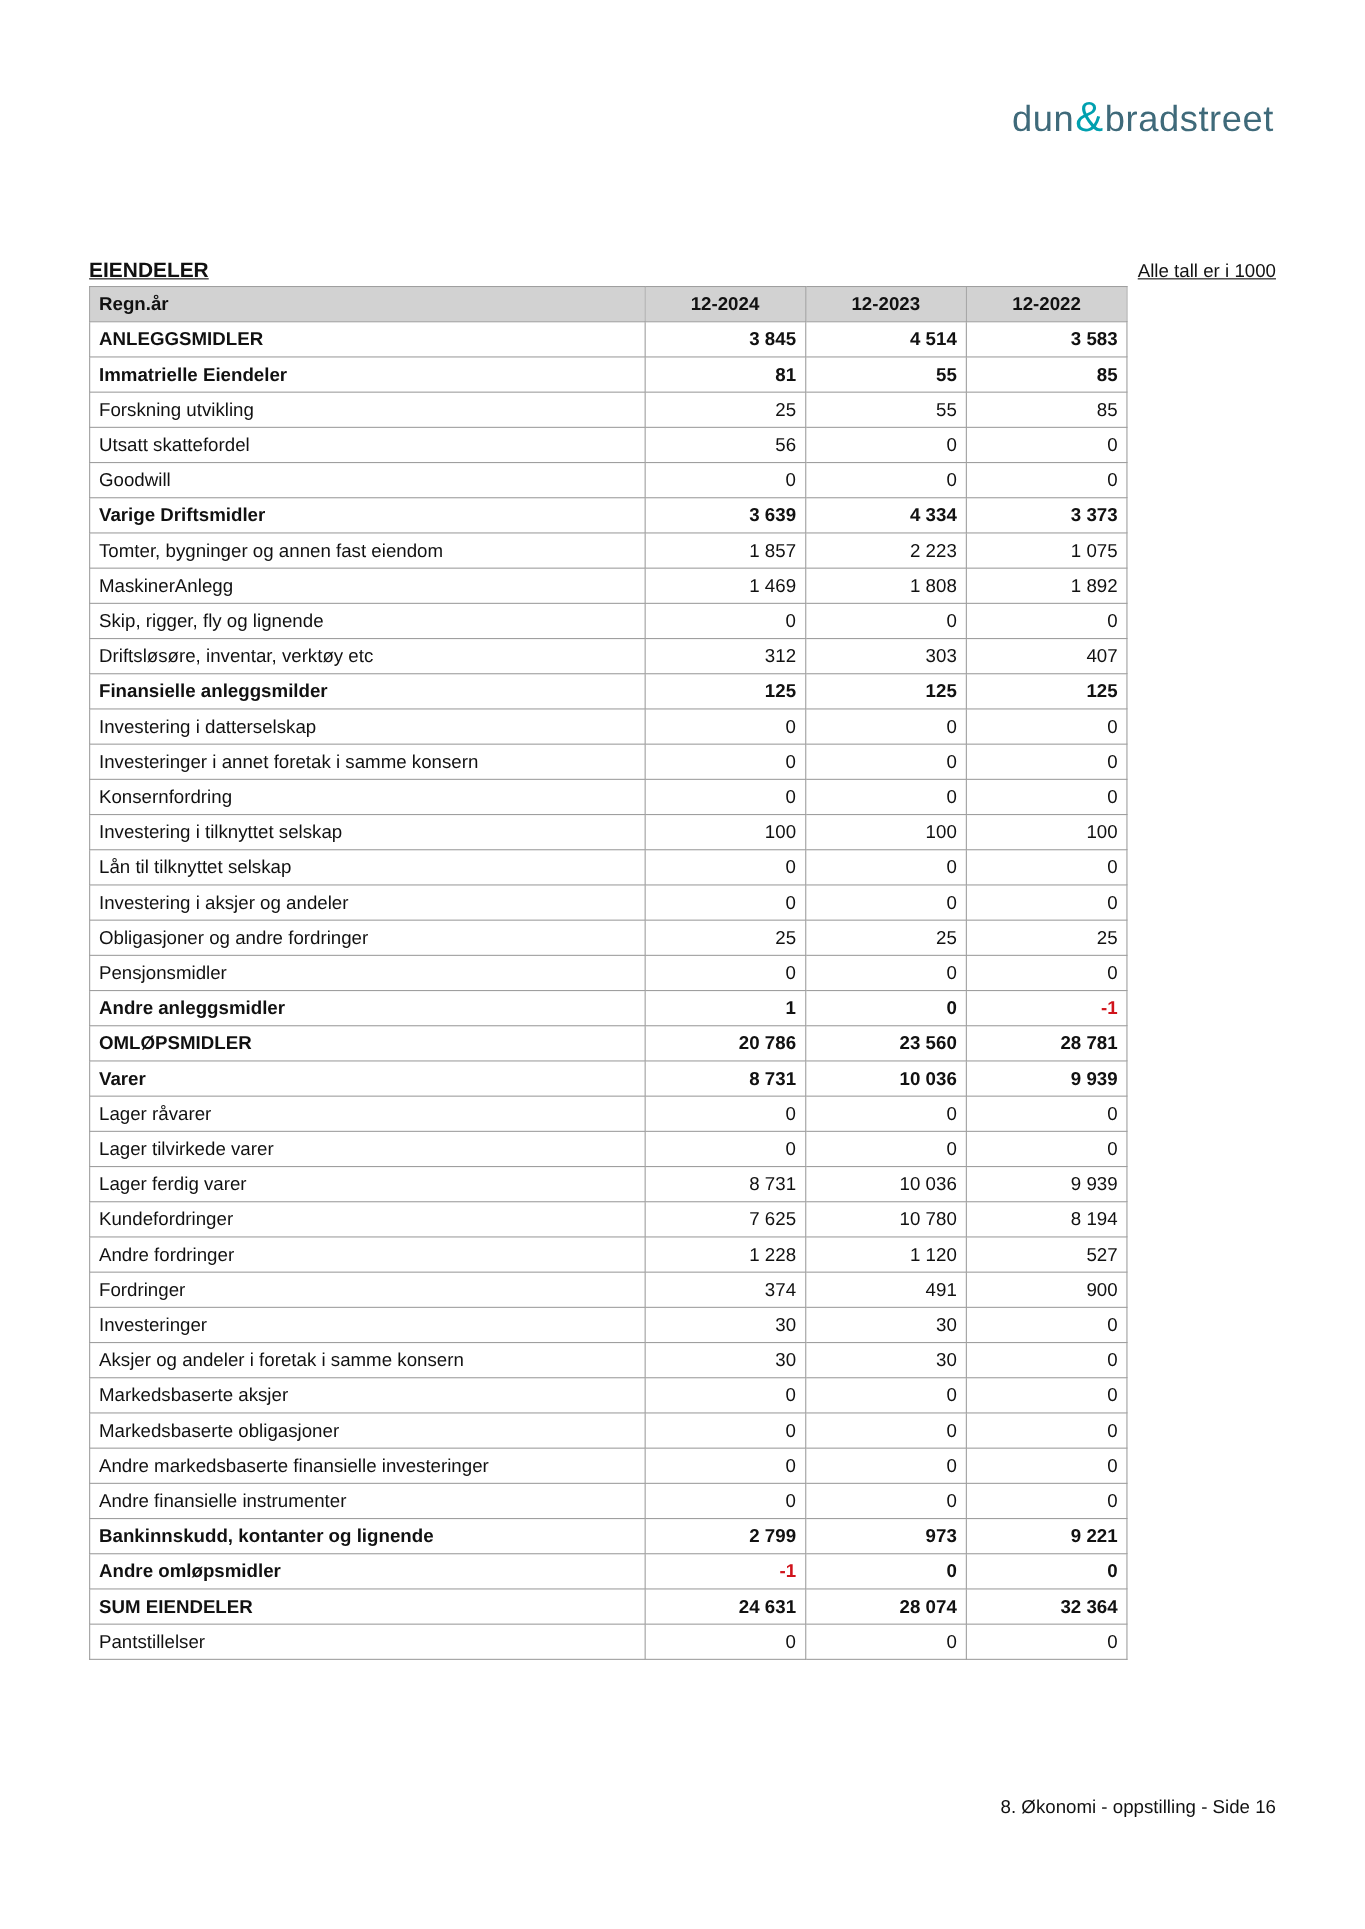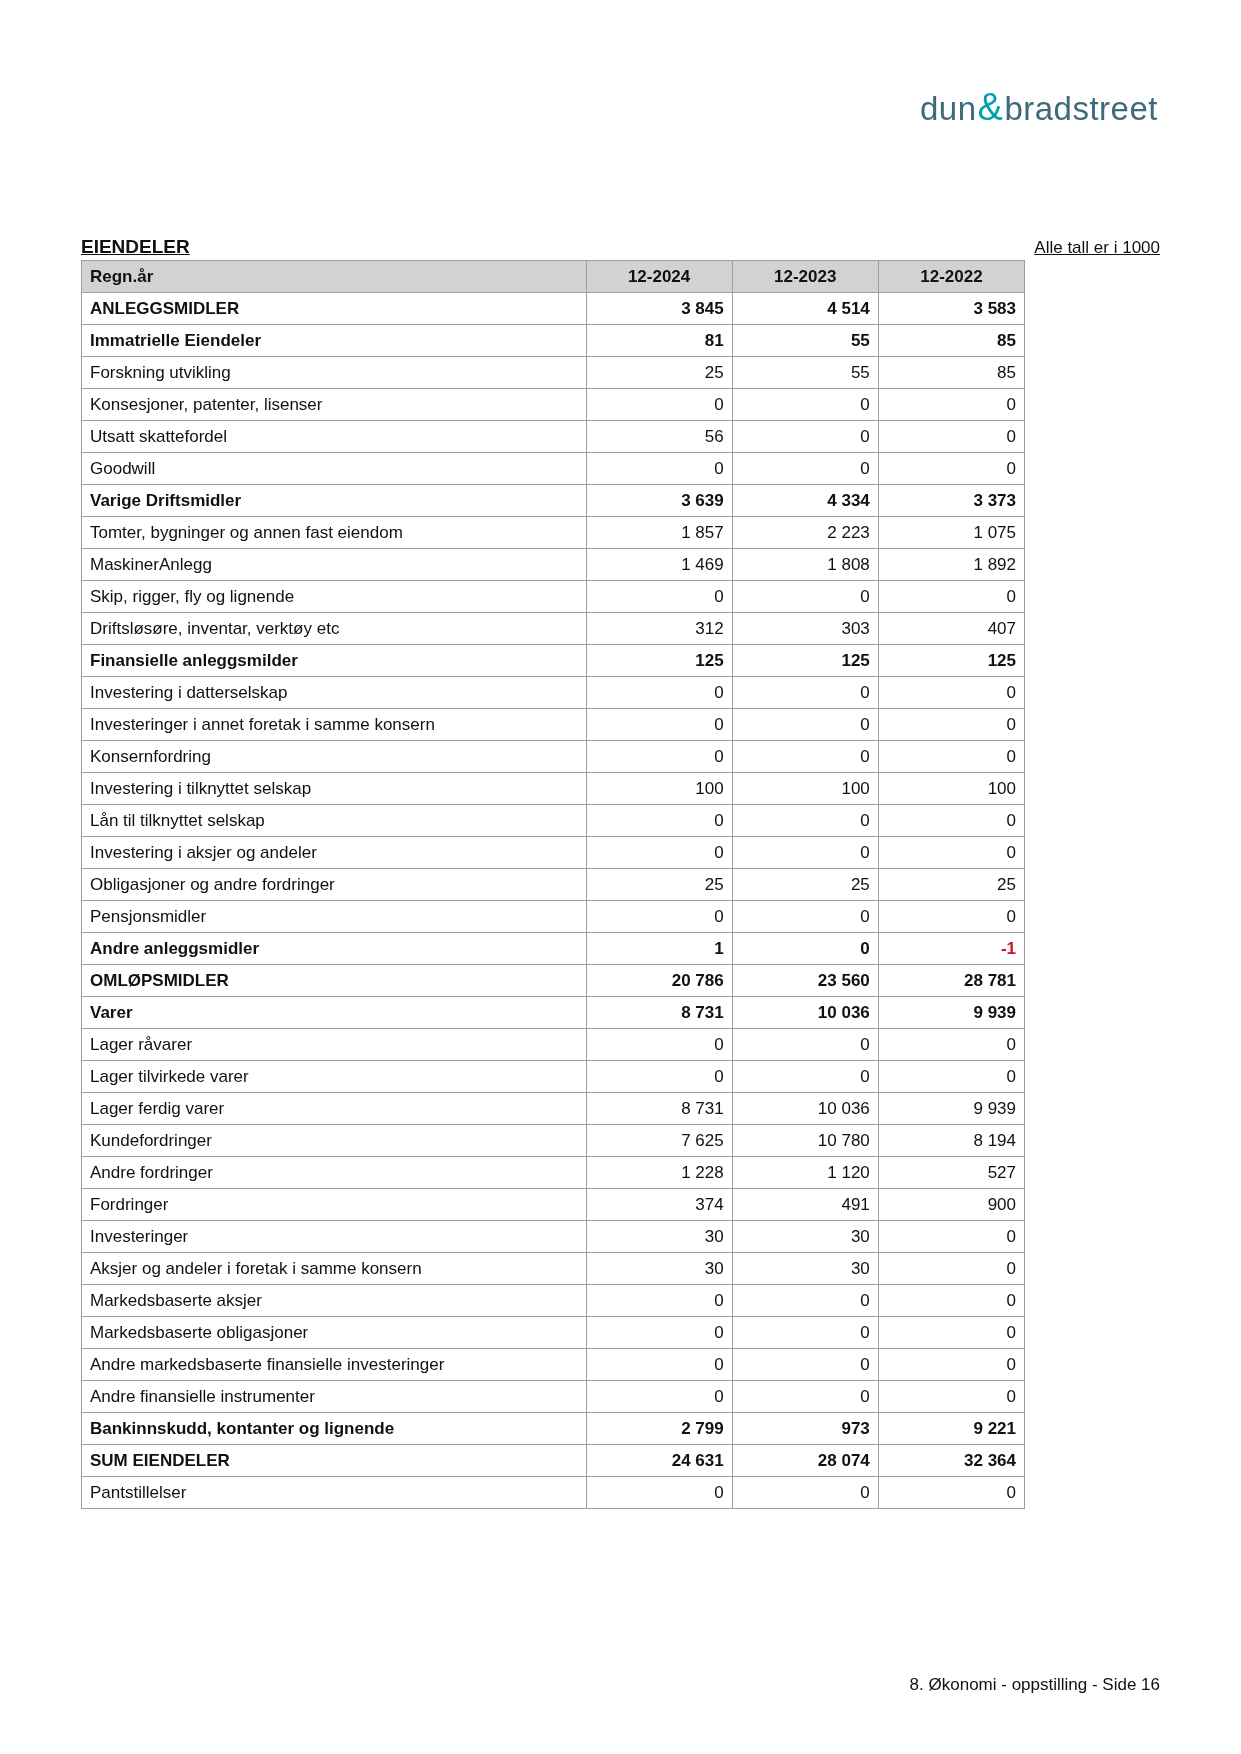--- a/index.html
+++ b/index.html
@@ -76,21 +76,21 @@
     text-align: right;
   }
   table.balance tr.bold td {
     font-weight: bold;
   }
   table.balance td.neg {
     color: var(--neg);
   }
   .footer-note {
     position: absolute;
-    right: 81px; top: 1675px;
+    right: 81px; top: 1633px;
     font-size: 17px;
   }
 </style>
 </head>
 <body>
 
 <div class="logo">
   <span>dun</span><span class="amp">&amp;</span><span>bradstreet</span>
 </div>
 
@@ -127,26 +127,20 @@
         <td class="num">55</td>
         <td class="num">85</td>
       </tr>
       <tr>
         <td>Forskning utvikling</td>
         <td class="num">25</td>
         <td class="num">55</td>
         <td class="num">85</td>
       </tr>
       <tr>
-        <td>Konsesjoner, patenter, lisenser</td>
-        <td class="num">0</td>
-        <td class="num">0</td>
-        <td class="num">0</td>
-      </tr>
-      <tr>
         <td>Utsatt skattefordel</td>
         <td class="num">56</td>
         <td class="num">0</td>
         <td class="num">0</td>
       </tr>
       <tr>
         <td>Goodwill</td>
         <td class="num">0</td>
         <td class="num">0</td>
         <td class="num">0</td>
@@ -325,20 +319,26 @@
         <td class="num">0</td>
         <td class="num">0</td>
       </tr>
       <tr class="bold">
         <td>Bankinnskudd, kontanter og lignende</td>
         <td class="num">2 799</td>
         <td class="num">973</td>
         <td class="num">9 221</td>
       </tr>
       <tr class="bold">
+        <td>Andre omløpsmidler</td>
+        <td class="num neg">-1</td>
+        <td class="num">0</td>
+        <td class="num">0</td>
+      </tr>
+      <tr class="bold">
         <td>SUM EIENDELER</td>
         <td class="num">24 631</td>
         <td class="num">28 074</td>
         <td class="num">32 364</td>
       </tr>
       <tr>
         <td>Pantstillelser</td>
         <td class="num">0</td>
         <td class="num">0</td>
         <td class="num">0</td>

